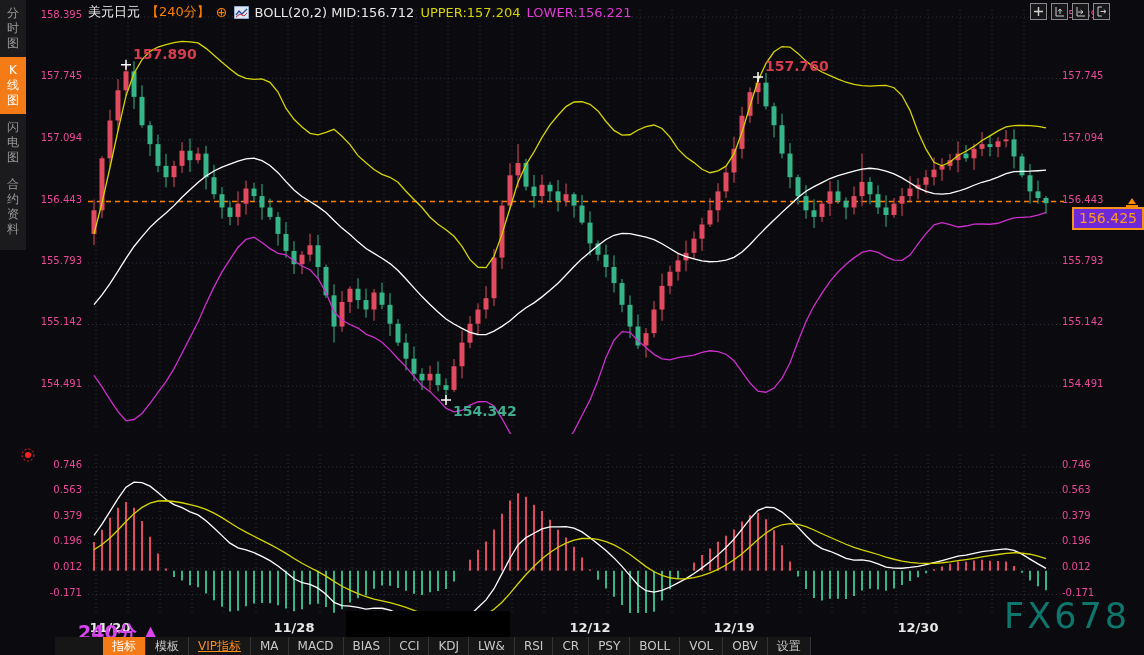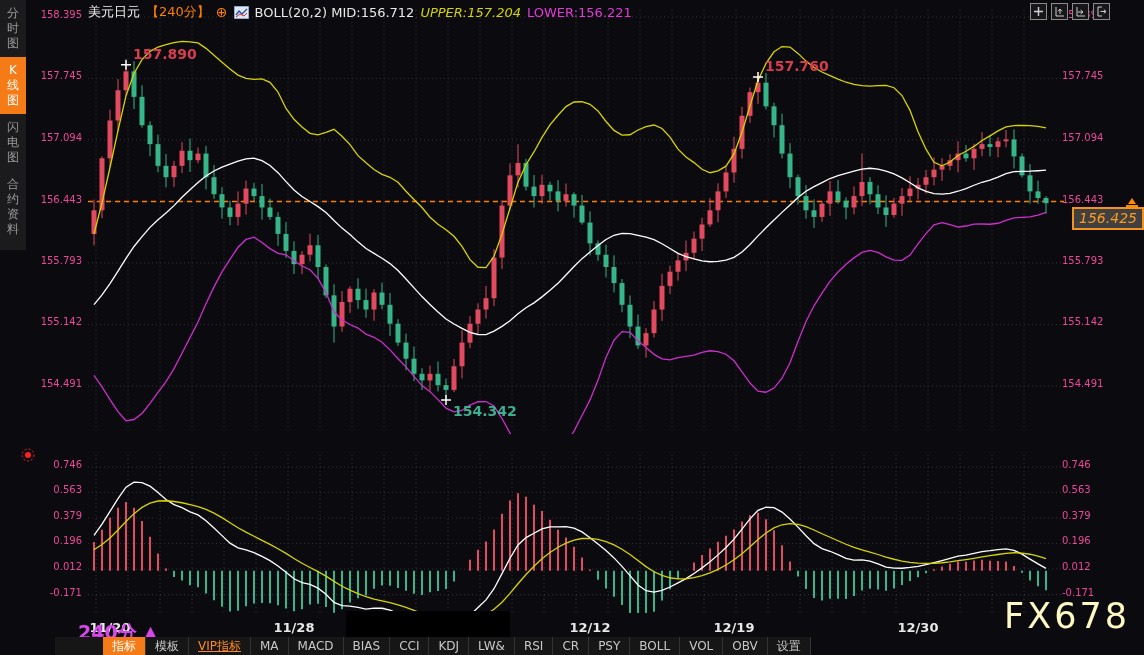--- a/index.html
+++ b/index.html
@@ -13,33 +13,33 @@
   .side-tab.active{background:#f57b17;color:#fff;}
   
   .axis-label{position:absolute;font-size:10px;color:#ec4899;z-index:10;}
   .date-label{position:absolute;font-size:13px;font-weight:bold;color:#e8e8e8;text-align:center;z-index:10;}
   #main-header{position:absolute;left:88px;top:3px;font-size:13px;color:#e8e8e8;z-index:20;
                display:flex;align-items:center;gap:6px;white-space:nowrap;}
   .hdr-symbol{color:#f0f0f0;}
   .hdr-period{color:#ff7e00;}
   .hdr-plus{color:#ff7e00;font-size:14px;cursor:pointer;}
   .hdr-mid{color:#e8e8e8;}
-  .hdr-upper{color:#d6d400;font-style:italic;}
+  .hdr-upper{color:#d6d400;}
   .hdr-lower{color:#e23ad6;}
   #macd-header{position:absolute;left:88px;top:440px;font-size:13px;z-index:20;display:flex;gap:10px;white-space:nowrap;}
   .macd-t{color:#e8e8e8;} .macd-dea{color:#d6d400;} .macd-macd{color:#e23ad6;}
   #top-icons{position:absolute;right:34px;top:3px;display:flex;gap:4px;z-index:30;}
   .tool-icon{width:15px;height:15px;border:1px solid #8a8a8a;background:#17171a;display:flex;
              align-items:center;justify-content:center;cursor:pointer;}
-  #price-tag{position:absolute;left:1072px;top:207px;width:68px;height:19px;background:#404040;
+  #price-tag{position:absolute;left:1072px;top:207px;width:68px;height:19px;background:#6d28d9;
              border:2px solid #f5921e;color:#ff9a1e;font-size:14px;line-height:19px;
-             text-align:center;z-index:25;font-style:italic;}
+             text-align:center;z-index:25;}
   #alert-marker{position:absolute;left:1124px;top:195px;z-index:25;}
   #watermark{position:absolute;right:14px;top:596px;font-size:35px;letter-spacing:3px;
-             color:#fef9c3;z-index:40;}
+             color:#0f766e;z-index:40;}
   #period-row-label{position:absolute;left:78px;top:620px;font-size:19px;font-weight:bold;
                     color:#d946ef;z-index:15;cursor:pointer;}
   #redaction{position:absolute;left:346px;top:611px;width:164px;height:27px;background:#000;z-index:35;}
   #toolbar{position:absolute;left:55px;top:637px;height:18px;display:inline-flex;
            background:#161616;z-index:40;align-items:stretch;padding-left:48px;}
   .tb-item{font-size:12px;color:#c8c8c8;line-height:18px;padding:0 9px;border-right:1px solid #343434;
            cursor:pointer;white-space:nowrap;}
   .tb-item.selected{background:#f57b17;color:#fff;}
   .tb-item.vip{color:#ff8a1e;text-decoration:underline;}
 </style>

